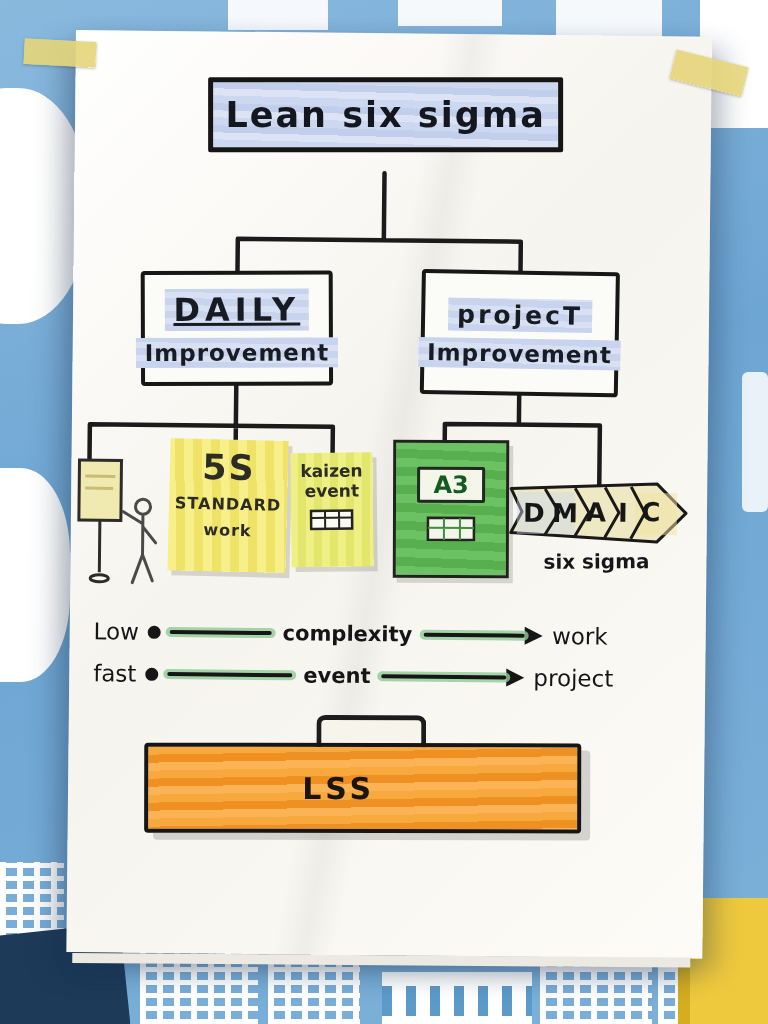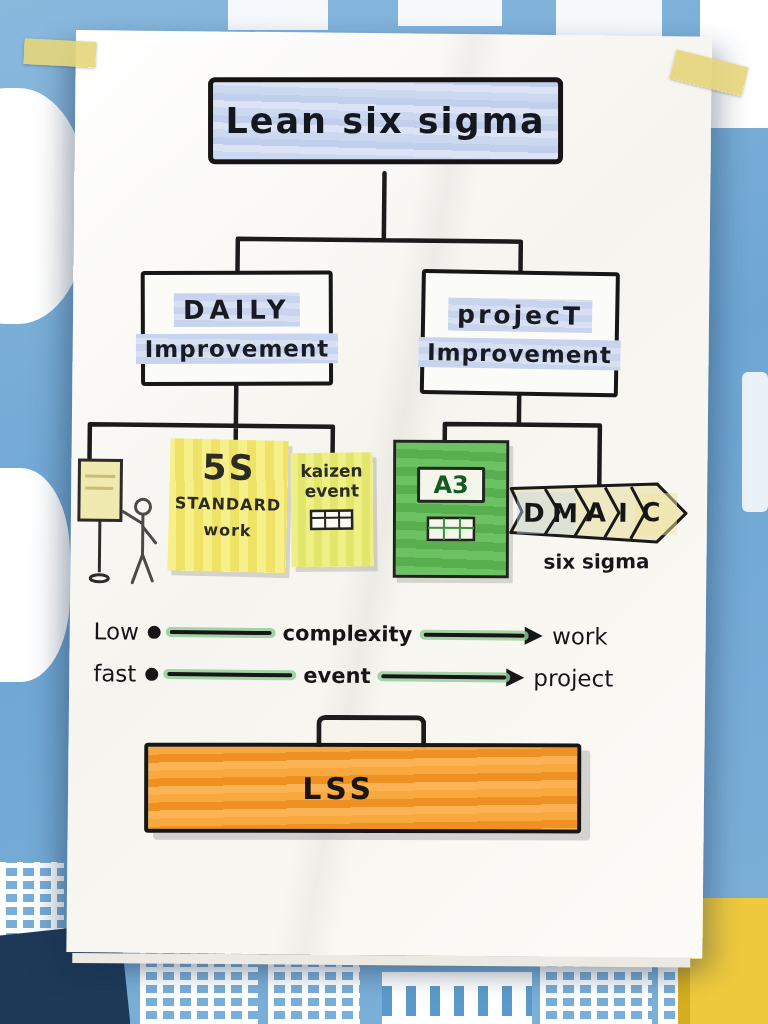--- a/index.html
+++ b/index.html
@@ -39,32 +39,32 @@
   .poster{position:absolute;left:76px;top:30px;width:636px;height:922px;
     background:linear-gradient(135deg,#ffffff 0%,#f6f4ee 45%,#fcfbf7 100%);
     transform:rotate(0.6deg);transform-origin:top left;
     box-shadow:-12px 16px 28px rgba(25,45,75,.35),14px 12px 26px rgba(25,45,75,.25);}
   .poster::before{content:"";position:absolute;inset:0;pointer-events:none;
     background:linear-gradient(100deg,transparent 46%,rgba(0,0,0,.045) 50%,transparent 54%);}
   .poster::after{content:"";position:absolute;left:6px;right:12px;bottom:-10px;height:10px;
     background:#ece9e2;transform:rotate(-.2deg);}
   .connectors{position:absolute;left:0;top:0;width:640px;height:930px;}
 
-  .title-box{position:absolute;left:133px;top:44px;width:355px;height:87px;
-    border:5px solid #151515;border-radius:7px;display:flex;align-items:center;justify-content:center;
+  .title-box{position:absolute;left:133px;top:44px;width:355px;height:75px;
+    border:5px solid #151515;border-radius:2px;display:flex;align-items:center;justify-content:center;
     background:repeating-linear-gradient(1.5deg,#ccd7f0 0 8px,#dbe3f5 8px 15px,#c2cfec 15px 22px);
     transform:rotate(-.6deg);}
   .title-box .t{font-size:35px;font-weight:bold;letter-spacing:2px;color:#14171d;}
 
   .node{position:absolute;border:4.5px solid #171717;border-radius:4px;background:#fbfbf8;
     display:flex;flex-direction:column;align-items:center;justify-content:center;gap:7px;}
   .node .hl{display:inline-block;padding:2px 9px;font-weight:bold;color:#181b21;
     background:repeating-linear-gradient(1deg,#c8d4ee 0 7px,#d8e1f4 7px 13px);}
   .daily{left:68px;top:239px;width:192px;height:115px;transform:rotate(-.8deg);}
-  .daily .l1{font-size:26px;letter-spacing:5px;}
+  .daily .l1{font-size:32px;letter-spacing:5px;text-decoration:underline;}
   .daily .l2{font-size:23px;letter-spacing:1px;}
   .project{left:348px;top:236px;width:198px;height:125px;transform:rotate(.4deg);}
   .project .l1{font-size:25px;letter-spacing:3px;}
   .project .l2{font-size:23px;letter-spacing:1px;}
 
   .easel{position:absolute;left:2px;top:420px;width:100px;height:150px;}
 
   .sticky{position:absolute;text-align:center;color:#2c2c24;
     box-shadow:4px 5px 0 rgba(110,110,100,.25);}
   .five-s{left:98px;top:408px;width:118px;height:132px;padding-top:8px;transform:rotate(.8deg);

